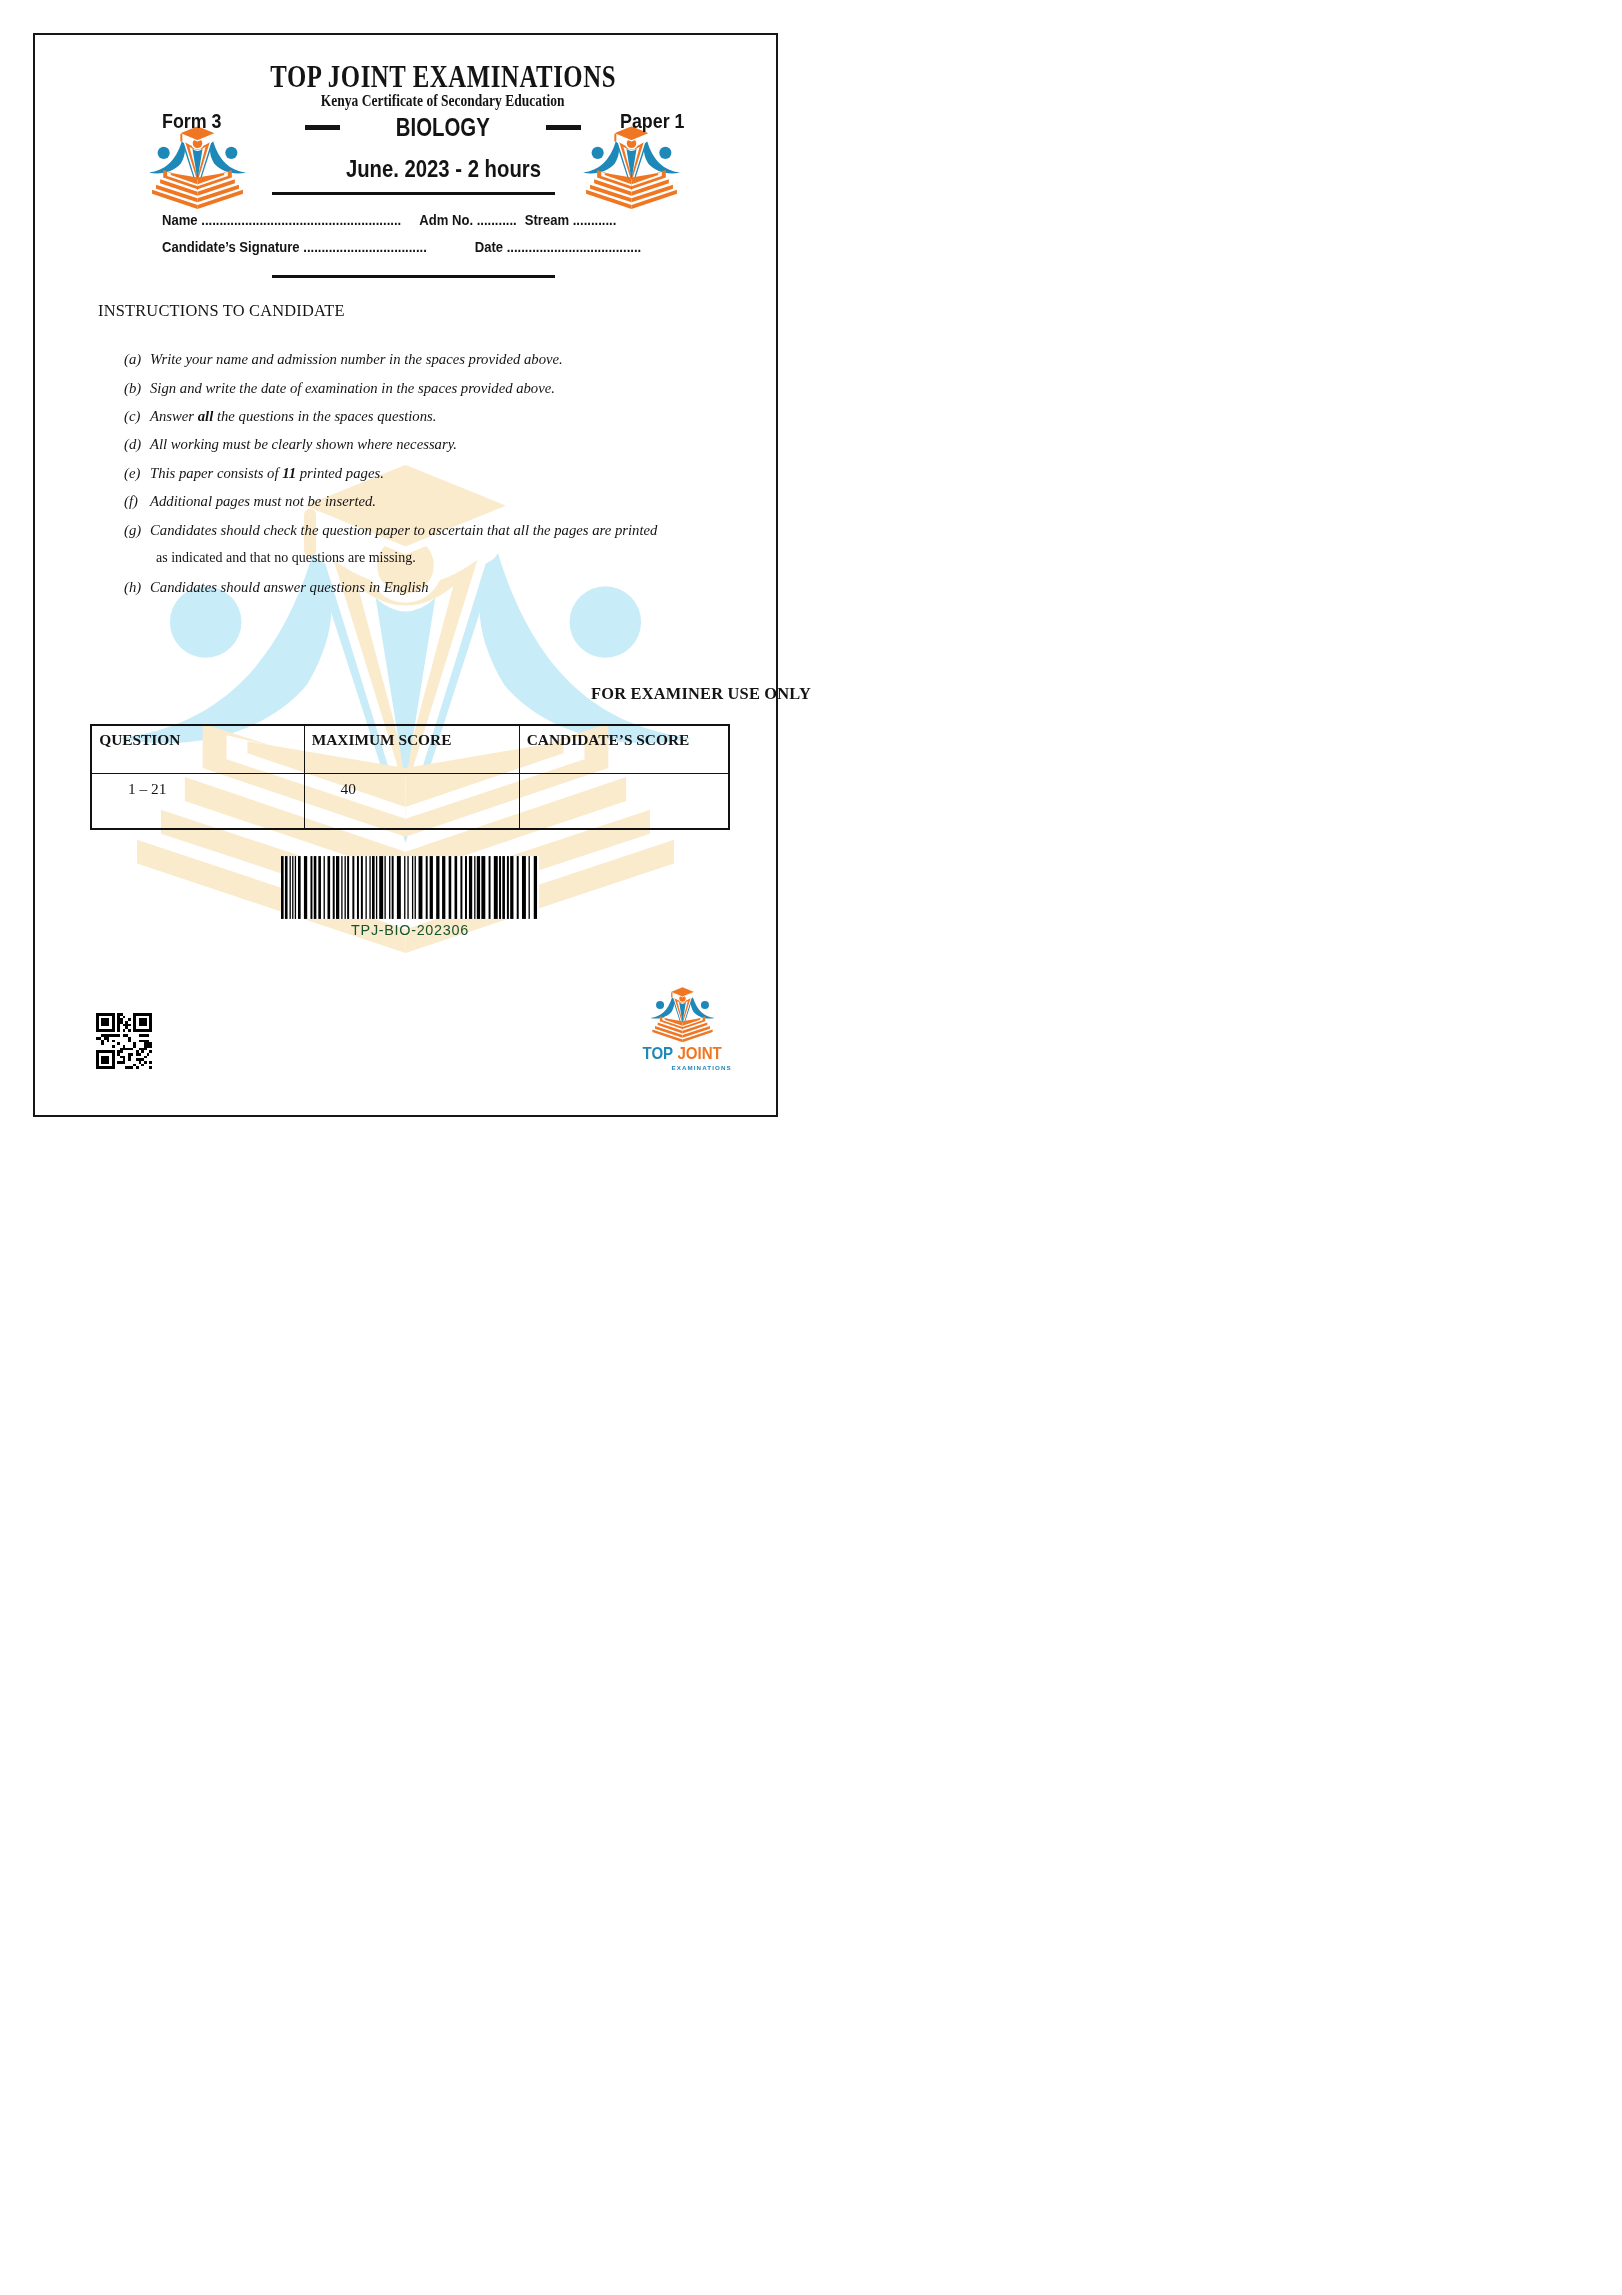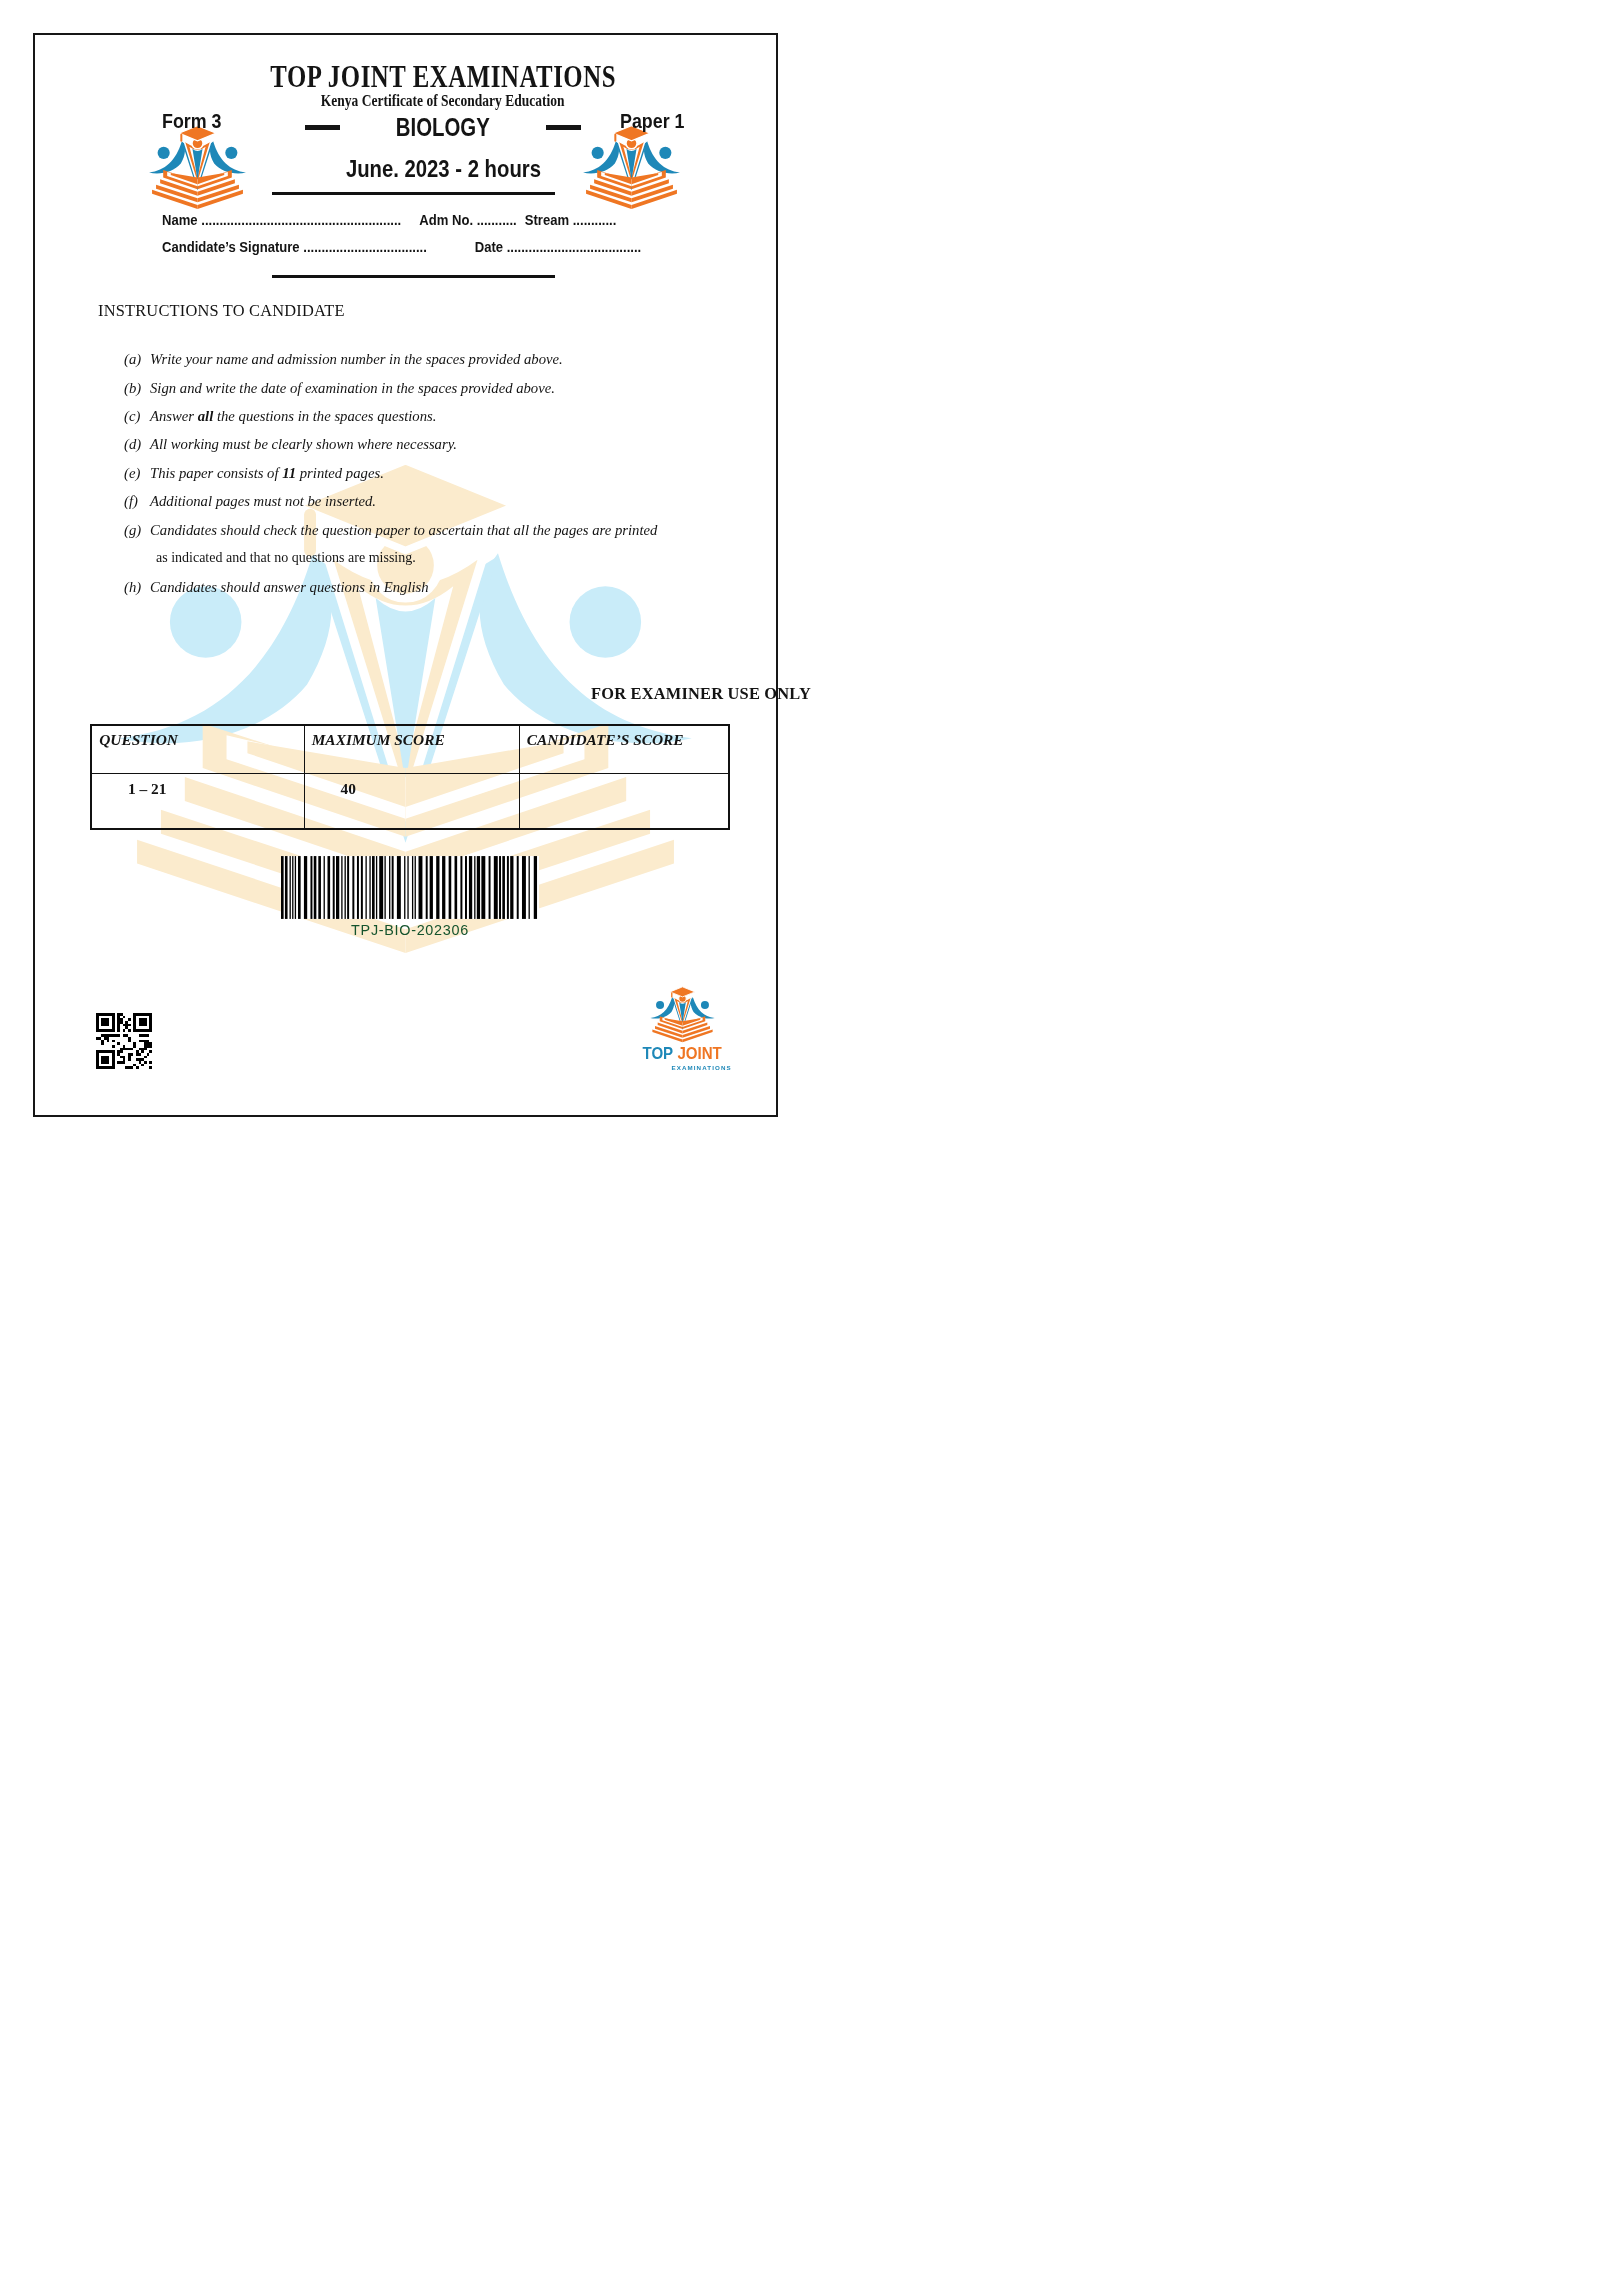--- a/index.html
+++ b/index.html
@@ -38,21 +38,21 @@
   .ins{position:absolute;left:124px;font-style:italic;font-size:14.7px;white-space:nowrap;}
   .ins .lbl{display:inline-block;width:26px;}
   .ins b{font-style:italic;}
   .ins-cont{position:absolute;left:156px;font-size:14px;white-space:nowrap;}
   
   .exam-h{left:0;right:0;top:685px;text-align:right;font-size:16.4px;font-weight:bold;letter-spacing:0.2px;}
   table.score{position:absolute;left:90px;top:724px;width:639px;border-collapse:collapse;
               border:2px solid #111;table-layout:fixed;}
   table.score th,table.score td{border:1.3px solid #111;text-align:left;vertical-align:top;
               padding:5.2px 7.2px;font-size:15.4px;background:transparent;}
-  table.score th{height:37px;font-style:italic;} table.score td{height:43px;font-weight:bold;padding-left:36px;}
+  table.score th{height:37px;} table.score td{height:43px;font-weight:normal;padding-left:36px;}
   col.c1{width:213px;} col.c2{width:215px;} col.c3{width:210px;}
   
   .barcode-wrap{position:absolute;left:281px;top:856px;width:258px;text-align:center;}
   .barcode-wrap svg{background:#fff;display:block;}
   .barcode-text{margin-top:2.6px;font-family:"Liberation Sans",sans-serif;font-size:14.4px;
                 letter-spacing:0.7px;color:#14532d;}
   .qr{position:absolute;left:96px;top:1013px;width:56px;height:56px;}
   
   .logoA{position:absolute;left:147px;top:123px;width:101px;height:87px;}
   .logoB{position:absolute;left:581px;top:123px;width:101px;height:87px;}

